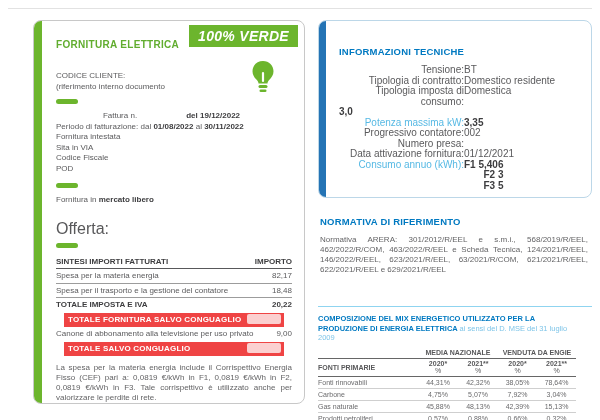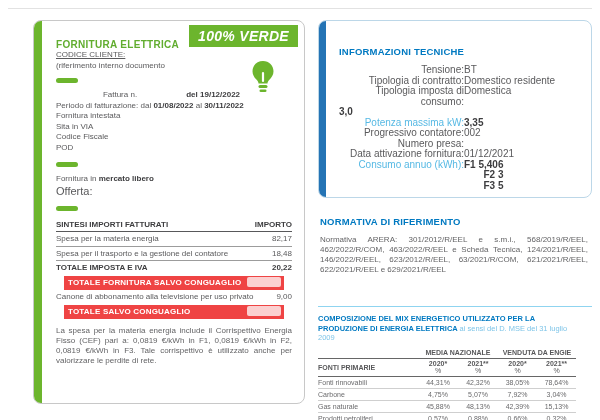--- a/index.html
+++ b/index.html
@@ -20,21 +20,21 @@
   .lc-content{position:absolute;left:22px;right:12px;top:0;bottom:0;}
   .lc-title{margin:18px 0 0 0;font-size:10px;font-weight:bold;color:#61ad2f;letter-spacing:.3px;}
   .badge{
     position:absolute;top:4px;right:6px;background:#6cb52d;color:#fff;
     font-size:14px;font-weight:bold;font-style:italic;padding:3px 9px;letter-spacing:.3px;
   }
   .bulb{position:absolute;top:38px;right:28px;}
   .t8{font-size:8px;line-height:10.5px;}
   .b{font-weight:bold;color:#3d3d3f;}
   .dash{width:22px;height:5px;border-radius:3px;background:#6cb52d;margin:7px 0;}
-  .offerta{font-size:11px;line-height:13px;color:#58585a;}
+  .offerta{font-size:16px;line-height:13px;color:#58585a;margin-top:16px;}
   .fatt-label{display:inline-block;width:128px;text-align:center;}
 
   .sintesi{width:100%;border-collapse:collapse;font-size:8px;margin-top:6px;}
   .sintesi td{padding:2px 0 2.5px 0;vertical-align:bottom;}
   .sintesi .val{text-align:right;white-space:nowrap;}
   .sintesi tr.hdr td{font-weight:bold;color:#3d3d3f;border-bottom:1.5px solid #58585a;}
   .sintesi tr.r td{border-bottom:1px solid #9c9c9c;}
   .sintesi tr.tot td{font-weight:bold;color:#3d3d3f;border-bottom:0;}
   .greenbar{
     position:relative;background:#ef4444;color:#fff;font-size:8px;font-weight:bold;
@@ -85,21 +85,21 @@
   <svg class="bulb" width="26" height="36" viewBox="0 0 26 36">
     <path d="M13 2 C6.9 2 2.5 6.6 2.5 12.2 C2.5 16 4.6 18.6 6.4 20.6 C7.7 22 8.5 23.2 8.5 24.6 L17.5 24.6 C17.5 23.2 18.3 22 19.6 20.6 C21.4 18.6 23.5 16 23.5 12.2 C23.5 6.6 19.1 2 13 2 Z" fill="#6cb52d"></path>
     <rect x="8.5" y="26" width="9" height="3" rx="1.5" fill="#6cb52d"></rect>
     <rect x="9.5" y="30.5" width="7" height="2.6" rx="1.3" fill="#6cb52d"></rect>
     <rect x="11.9" y="13" width="2.2" height="10" rx="1.1" fill="#ffffff"></rect>
   </svg>
 
   <div class="lc-content">
     <div class="lc-title">FORNITURA ELETTRICA</div>
 
-    <div class="t8" style="text-decoration:underline;">CODICE CLIENTE:</div>
+    <div class="t8" style="margin-top:21px;">CODICE CLIENTE:</div>
     <div class="t8">(riferimento interno documento</div>
 
     <div class="dash"></div>
 
     <div class="t8">
       <span class="fatt-label">Fattura n.</span>
       <span class="b">del 19/12/2022</span>
     </div>
     <div class="t8">
       <span>Periodo di fatturazione: dal</span>
@@ -204,21 +204,21 @@
           <div>F1 5,406</div>
           <div>F2 3</div>
           <div>F3 5</div>
         </span>
       </div>
     </div>
   </div>
 
   <div class="normativa">
     <div class="blue-h">NORMATIVA DI RIFERIMENTO</div>
-    <div class="norm-text">Normativa ARERA: 301/2012/R/EEL e s.m.i., 568/2019/R/EEL, 462/2022/R/COM, 463/2022/R/EEL e Scheda Tecnica, 124/2021/R/EEL, 146/2022/R/EEL, 623/2012/R/EEL, 63/2021/R/COM, 621/2021/R/EEL, 622/2021/R/EEL e 629/2021/R/EEL</div>
+    <div class="norm-text">Normativa ARERA: 301/2012/R/EEL e s.m.i., 568/2019/R/EEL, 462/2022/R/COM, 463/2022/R/EEL e Scheda Tecnica, 124/2021/R/EEL, 146/2022/R/EEL, 623/2021/R/EEL, 63/2021/R/COM, 621/2021/R/EEL, 622/2021/R/EEL e 629/2021/R/EEL</div>
   </div>
 
   <div class="mix-rule"></div>
   <div class="mix-head">
     <span>COMPOSIZIONE DEL MIX ENERGETICO UTILIZZATO PER LA PRODUZIONE DI ENERGIA ELETTRICA</span>
     <span class="sub">ai sensi del D. MSE del 31 luglio 2009</span>
   </div>
 
   <table class="mix-table">
     <tbody>

